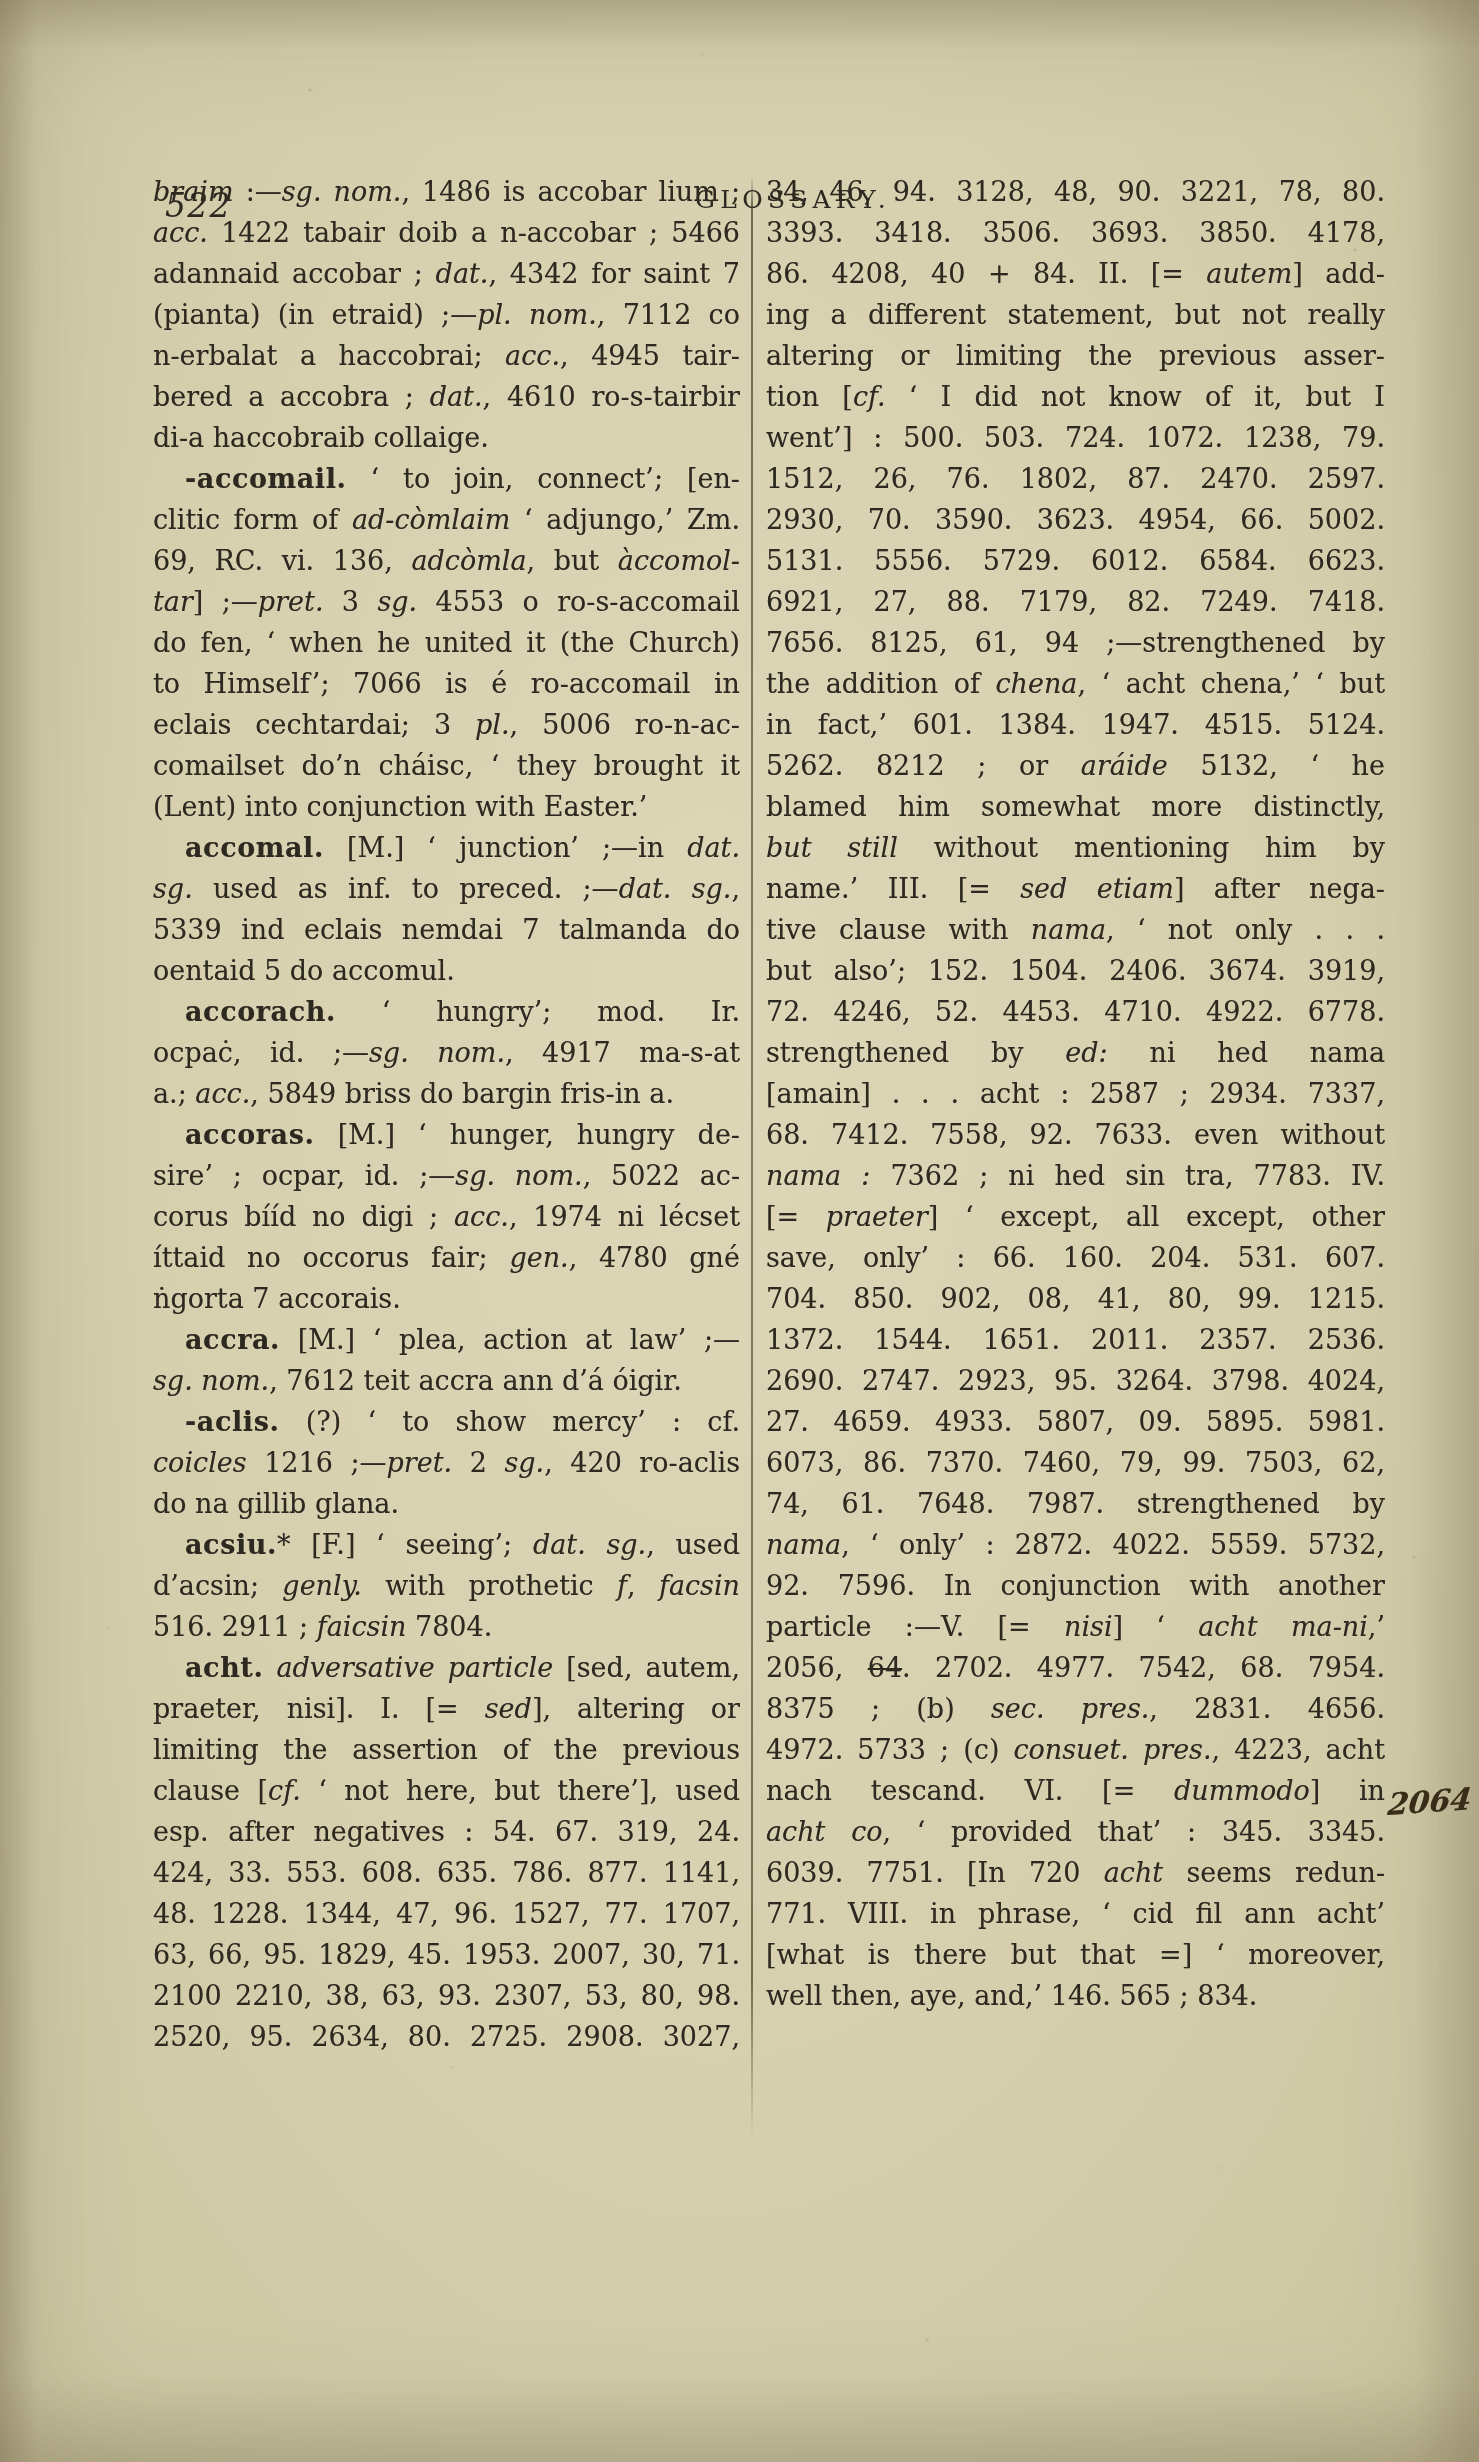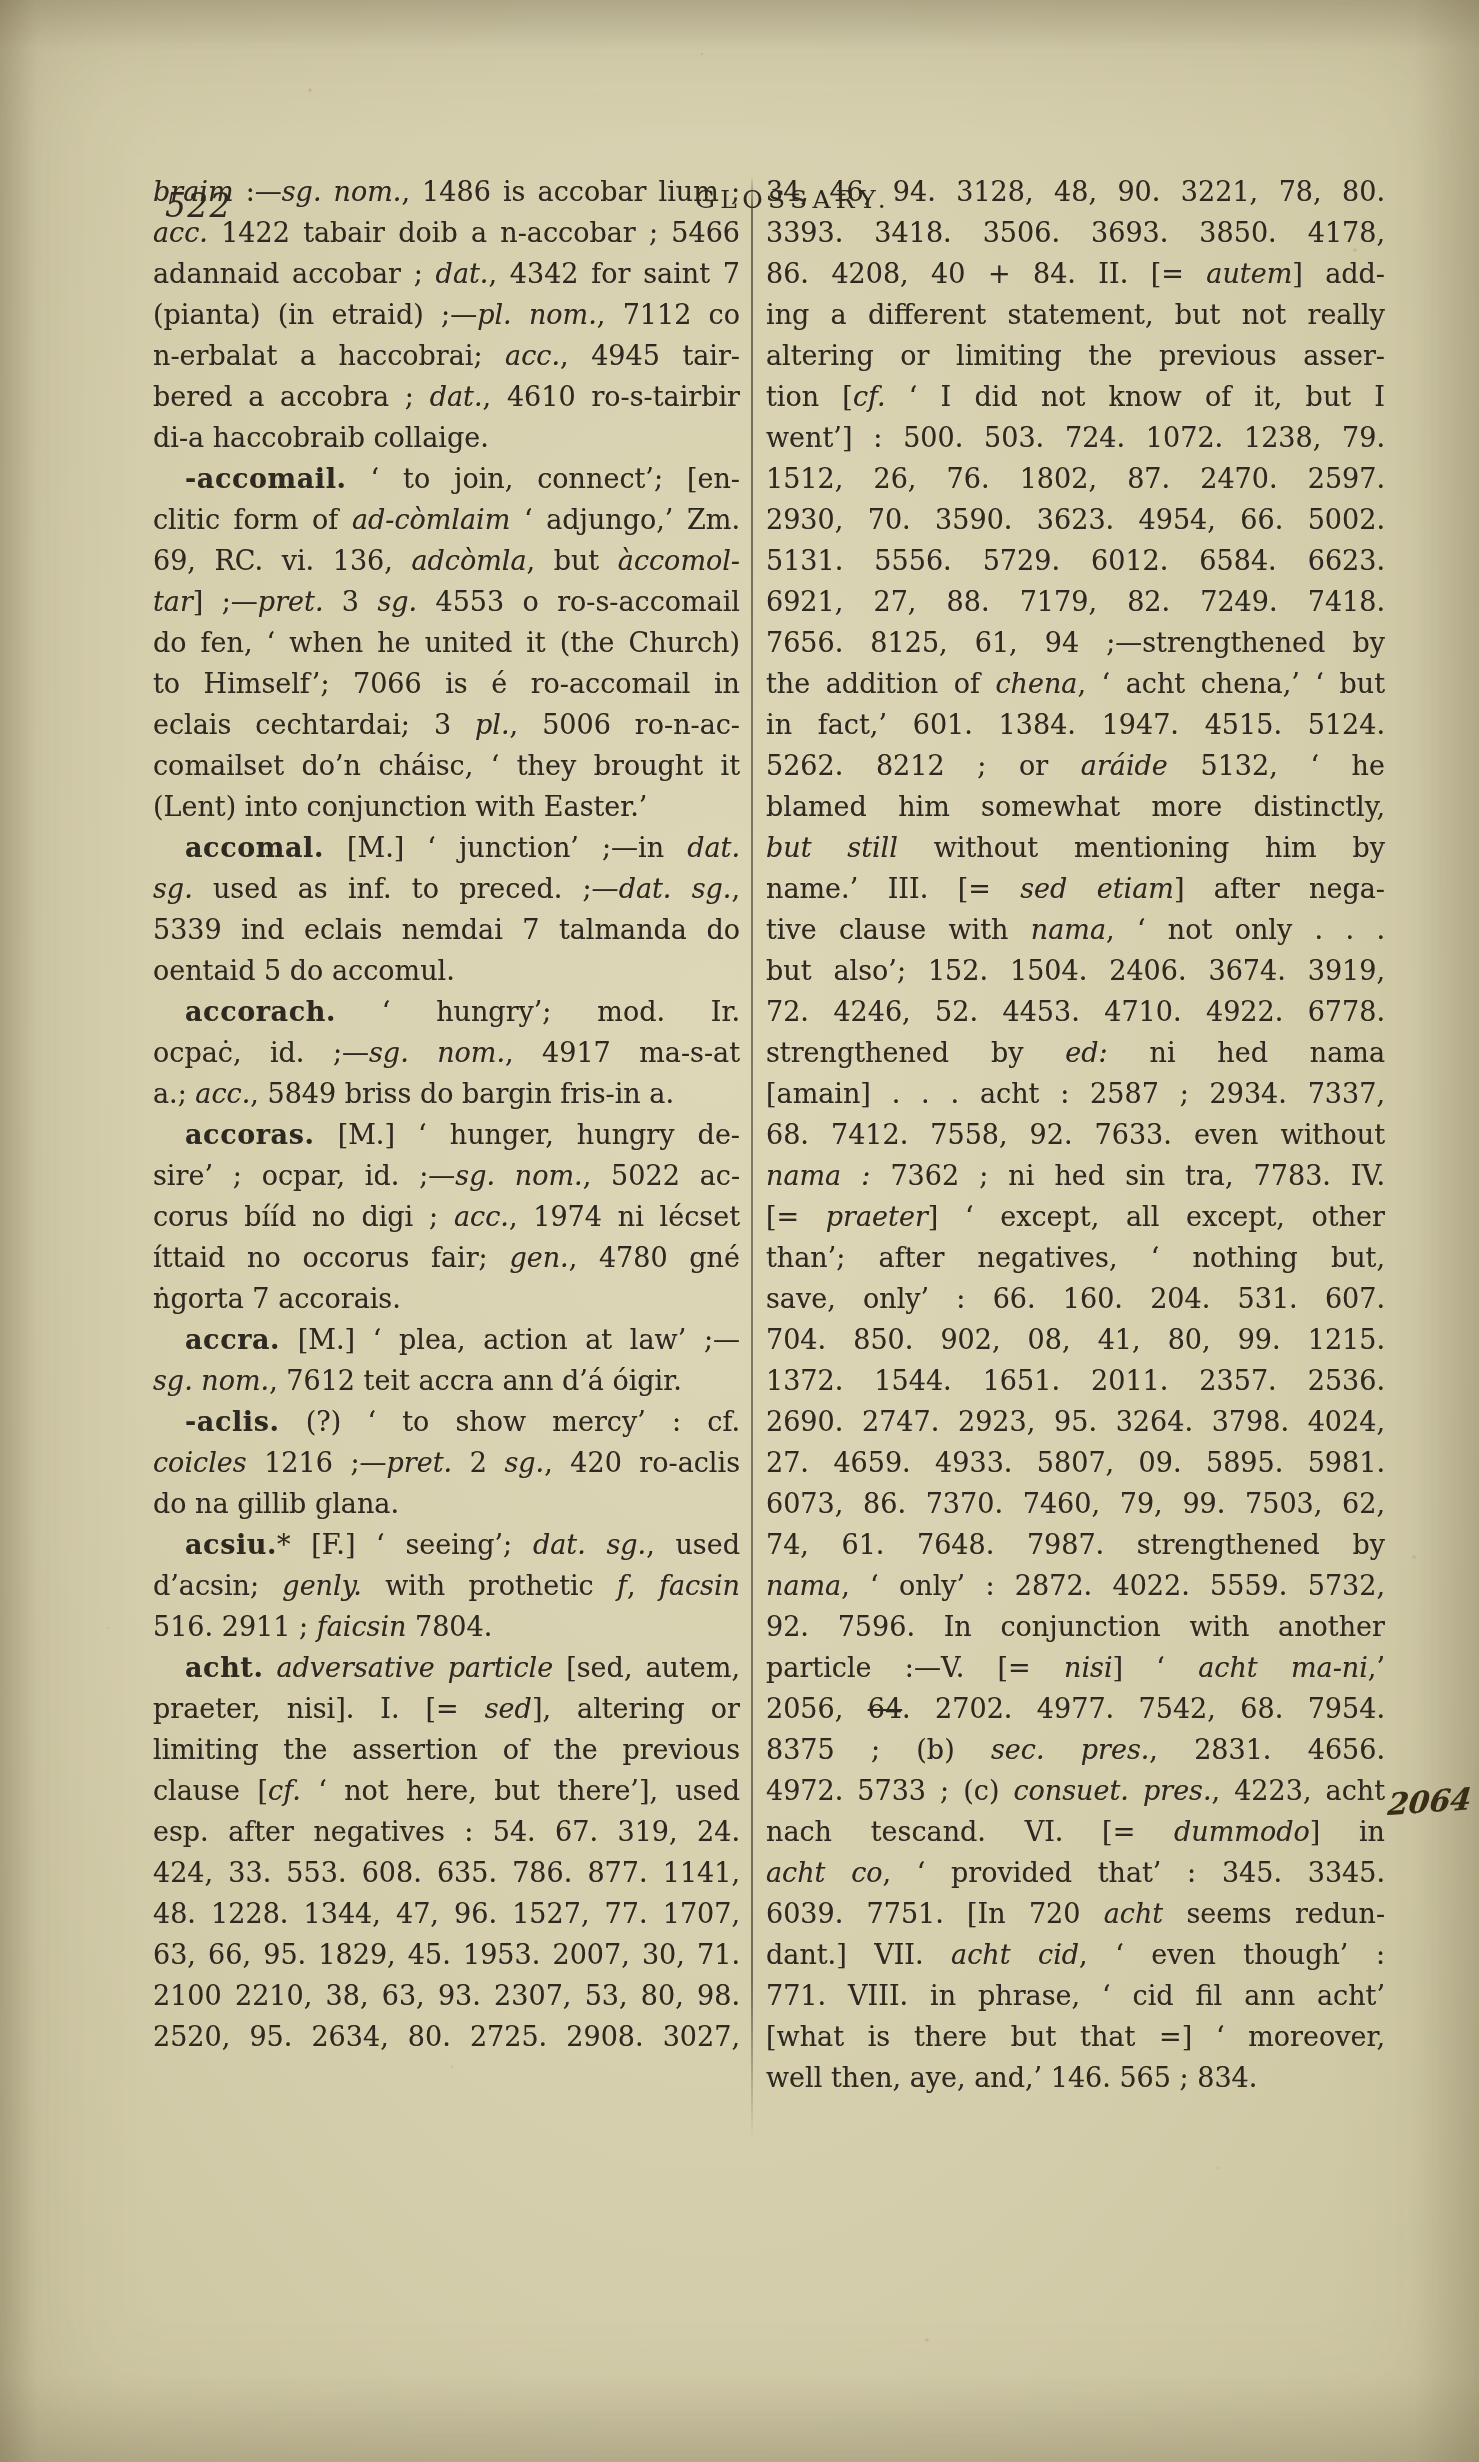--- a/index.html
+++ b/index.html
@@ -143,37 +143,35 @@
     <div class="ln"><i>but still</i> without mentioning him by</div>
     <div class="ln">name.’ III. [= <i>sed etiam</i>] after nega-</div>
     <div class="ln">tive clause with <i>nama</i>, ‘ not only . . .</div>
     <div class="ln">but also’; 152. 1504. 2406. 3674. 3919,</div>
     <div class="ln">72. 4246, 52. 4453. 4710. 4922. 6778.</div>
     <div class="ln">strengthened by <i>ed:</i> ni hed nama</div>
     <div class="ln">[amain] . . . acht : 2587 ; 2934. 7337,</div>
     <div class="ln">68. 7412. 7558, 92. 7633. even without</div>
     <div class="ln"><i>nama :</i> 7362 ; ni hed sin tra, 7783. IV.</div>
     <div class="ln">[= <i>praeter</i>] ‘ except, all except, other</div>
-    <div class="ln">than’; after negatives, ‘ nothing but,</div>
     <div class="ln">save, only’ : 66. 160. 204. 531. 607.</div>
     <div class="ln">704. 850. 902, 08, 41, 80, 99. 1215.</div>
     <div class="ln">1372. 1544. 1651. 2011. 2357. 2536.</div>
     <div class="ln">2690. 2747. 2923, 95. 3264. 3798. 4024,</div>
     <div class="ln">27. 4659. 4933. 5807, 09. 5895. 5981.</div>
     <div class="ln">6073, 86. 7370. 7460, 79, 99. 7503, 62,</div>
     <div class="ln">74, 61. 7648. 7987. strengthened by</div>
     <div class="ln"><i>nama</i>, ‘ only’ : 2872. 4022. 5559. 5732,</div>
     <div class="ln">92. 7596. In conjunction with another</div>
     <div class="ln">particle :—V. [= <i>nisi</i>] ‘ <i>acht ma-ni</i>,’</div>
     <div class="ln">2056, <s>64</s>. 2702. 4977. 7542, 68. 7954.</div>
     <div class="ln">8375 ; (b) <i>sec. pres.</i>, 2831. 4656.</div>
     <div class="ln">4972. 5733 ; (c) <i>consuet. pres.</i>, 4223, acht</div>
     <div class="ln">nach tescand. VI. [= <i>dummodo</i>] in</div>
     <div class="ln"><i>acht co</i>, ‘ provided that’ : 345. 3345.</div>
     <div class="ln">6039. 7751. [In 720 <i>acht</i> seems redun-</div>
-    <div class="ln">dant.] VII. <i>acht cid</i>, ‘ even though’ :</div>
     <div class="ln">771. VIII. in phrase, ‘ cid fil ann acht’</div>
     <div class="ln">[what is there but that =] ‘ moreover,</div>
     <div class="ln end">well then, aye, and,’ 146. 565 ; 834.</div>
   </div>
 
 <div class="margin-note">2064</div>
 
 
 </body></html>

